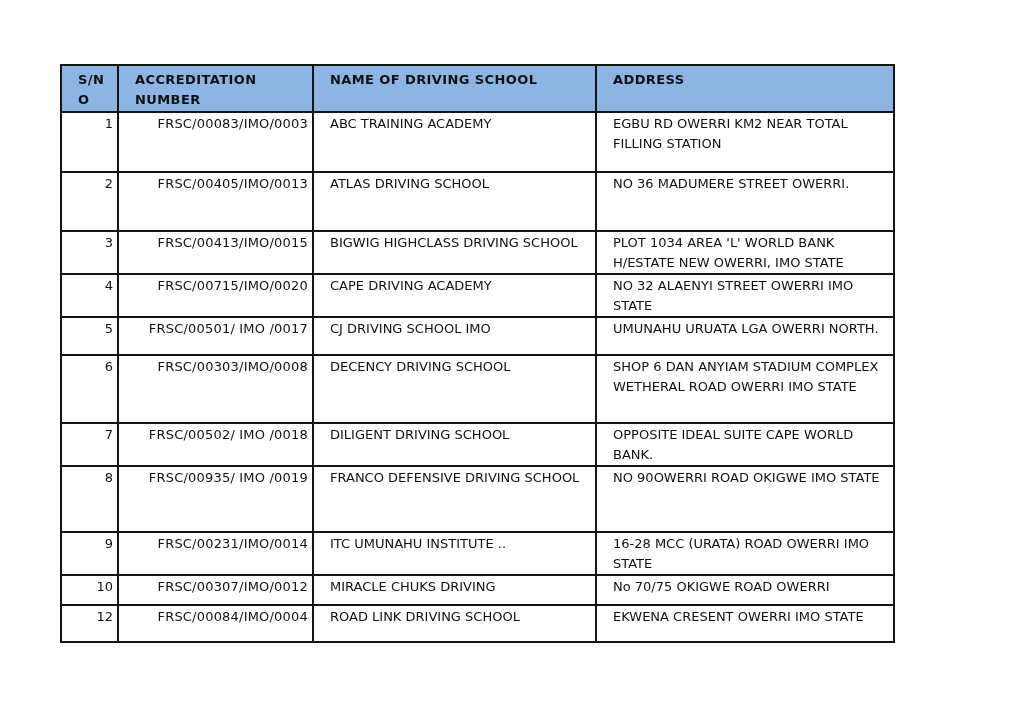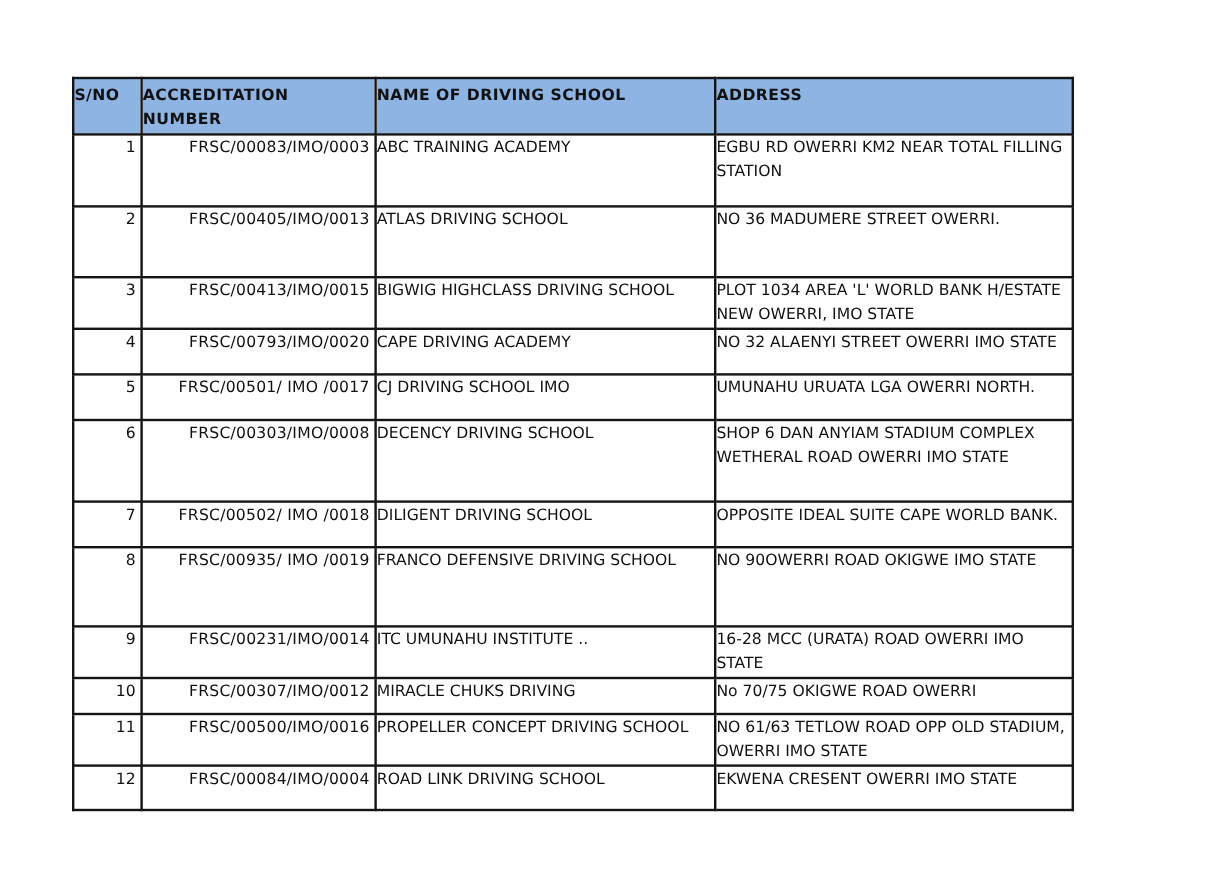--- a/index.html
+++ b/index.html
@@ -29,21 +29,21 @@
     border-collapse: collapse;
     table-layout: fixed;
     border: 2px solid var(--border-color);
   }
   table.schools th,
   table.schools td {
     border: 2px solid var(--border-color);
     vertical-align: top;
     font-size: 13px;
     line-height: 20px;
-    padding: 1px 4px 0 0;
+    padding: 1px 4px 0 16px;
     overflow: hidden;
     word-wrap: break-word;
   }
   table.schools th {
     background: var(--header-bg);
     text-align: left;
     font-weight: bold;
     font-size: 13px;
     letter-spacing: 0.4px;
     padding-top: 4px;
@@ -87,21 +87,21 @@
         <td>NO 36 MADUMERE STREET OWERRI.</td>
       </tr>
       <tr style="height:36px">
         <td class="sno">3</td>
         <td class="accred">FRSC/00413/IMO/0015</td>
         <td>BIGWIG HIGHCLASS DRIVING SCHOOL</td>
         <td>PLOT 1034 AREA 'L' WORLD BANK H/ESTATE NEW OWERRI, IMO STATE</td>
       </tr>
       <tr style="height:38px">
         <td class="sno">4</td>
-        <td class="accred">FRSC/00793/IMO/0020</td>
+        <td class="accred">FRSC/00715/IMO/0020</td>
         <td>CAPE DRIVING ACADEMY</td>
         <td>NO 32 ALAENYI STREET OWERRI IMO STATE</td>
       </tr>
       <tr style="height:38px">
         <td class="sno">5</td>
         <td class="accred">FRSC/00501/ IMO /0017</td>
         <td>CJ DRIVING SCHOOL IMO</td>
         <td>UMUNAHU URUATA LGA OWERRI NORTH.</td>
       </tr>
       <tr style="height:68px">
@@ -127,26 +127,20 @@
         <td class="accred">FRSC/00231/IMO/0014</td>
         <td>ITC UMUNAHU INSTITUTE ..</td>
         <td>16-28 MCC (URATA) ROAD OWERRI IMO STATE</td>
       </tr>
       <tr style="height:30px">
         <td class="sno">10</td>
         <td class="accred">FRSC/00307/IMO/0012</td>
         <td>MIRACLE CHUKS DRIVING</td>
         <td>No 70/75 OKIGWE ROAD OWERRI</td>
       </tr>
-      <tr style="height:42px">
-        <td class="sno">11</td>
-        <td class="accred">FRSC/00500/IMO/0016</td>
-        <td>PROPELLER CONCEPT DRIVING SCHOOL</td>
-        <td>NO 61/63 TETLOW ROAD OPP OLD STADIUM, OWERRI IMO STATE</td>
-      </tr>
       <tr style="height:37px">
         <td class="sno">12</td>
         <td class="accred">FRSC/00084/IMO/0004</td>
         <td>ROAD LINK DRIVING SCHOOL</td>
         <td>EKWENA CRESENT OWERRI IMO STATE</td>
       </tr>
     </tbody>
   </table>
 </div>
 

